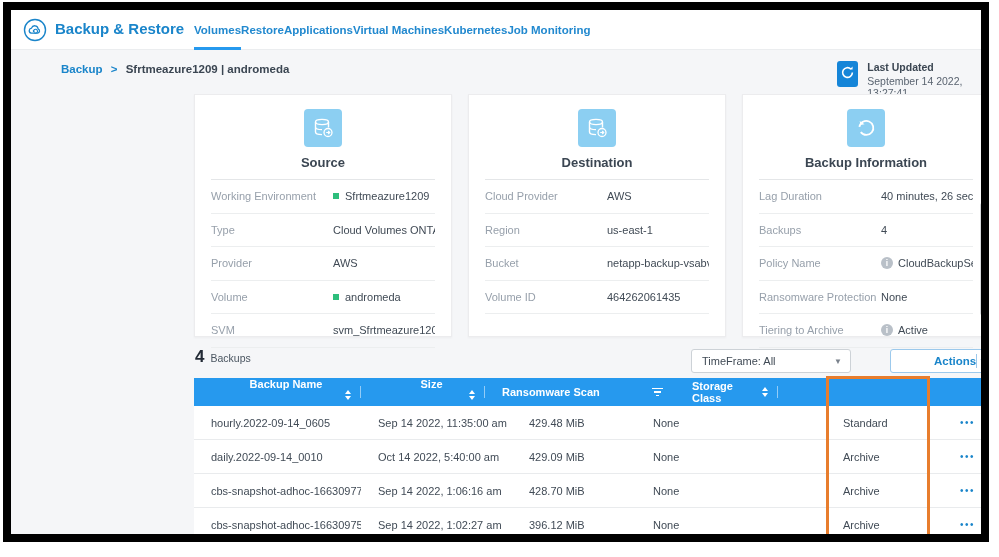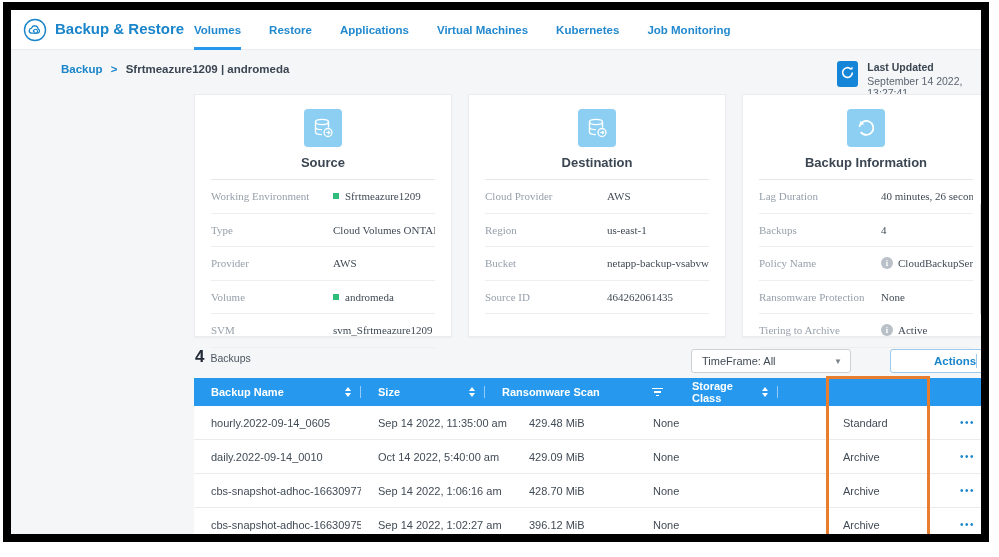--- a/index.html
+++ b/index.html
@@ -6,21 +6,21 @@
   body { background:#fff; font-family:"Liberation Sans", sans-serif; }
   .screen { position:relative; width:999px; height:557px; background:#fff; overflow:hidden; }
   .frame { position:absolute; left:3px; top:2px; width:986px; height:540px;
            border:8px solid #000000; background:#22c55e; overflow:hidden; }
 
   
   .navbar { position:absolute; left:0; top:0; width:100%; height:40px; background:#fff;
             border-bottom:1px solid #ebedef; display:flex; align-items:center; z-index:10; }
   .logo { position:absolute; left:12px; top:8px; width:24px; height:24px; }
   .app-title { position:absolute; left:44px; top:10px; font-size:15px; font-weight:600; color:#1a85ca; }
-  .tabs { position:absolute; left:183px; top:0; height:40px; display:flex; gap:28px; }
+  .tabs { position:absolute; left:183px; top:0; height:40px; display:flex; }
   .tab { height:40px; display:flex; align-items:center; font-size:11.5px; font-weight:600;
          color:#2289cf; cursor:pointer; border-bottom:3px solid transparent; padding-top:3px; }
   .tab.active { border-bottom-color:#2699ee; }
 
   
   .content { position:absolute; left:0; top:40px; right:0; bottom:0; background:#f5f6f8; }
 
   .breadcrumb { position:absolute; left:50px; top:13px; font-size:11.5px; font-weight:700; color:#3b4652; }
   .breadcrumb .crumb-root { color:#1a85ca; cursor:pointer; }
   .breadcrumb .crumb-sep { color:#1a85ca; margin:0 5px; font-weight:700; }
@@ -34,21 +34,21 @@
 
   
   .cards { position:absolute; left:183px; top:44px; display:flex; gap:16px; }
   .card { width:258px; height:243px; background:#fff; border:1px solid #ececee;
           box-shadow:0 1px 2px rgba(0,0,0,0.04); position:relative; }
   .card:last-child { width:248px; }
   .card-icon { width:38px; height:38px; margin:14px auto 0; background:#8ccff2; border-radius:4px;
                display:flex; align-items:center; justify-content:center; }
   .card-title { text-align:center; margin-top:8px; font-size:13px; font-weight:700; color:#3b4652; }
   .card-divider { border-top:1px solid #e4e6e8; margin:9px 16px 0; }
-  .card-rows { padding:0 16px;font-family:Liberation Serif, serif; }
+  .card-rows { padding:0 16px; }
   .crow { display:flex; align-items:center; height:33.5px; border-bottom:1px solid #eceeef; font-size:11px; }
   .crow-label { width:122px; flex-shrink:0; color:#97a0ab; }
   .crow-value { color:#404a55; display:flex; align-items:center; white-space:nowrap; overflow:hidden; }
   .green-dot { display:inline-block; width:6px; height:6px; background:#2dbe7c; margin-right:6px; flex-shrink:0; }
   .info-icon { display:inline-flex; width:12px; height:12px; background:#b9c0c8; color:#fff; border-radius:50%;
                font-size:8.5px; font-weight:700; align-items:center; justify-content:center;
                margin-right:5px; flex-shrink:0; font-style:normal; }
   .card-scrollbar { position:absolute; right:5px; top:108px; width:4px; height:112px; background:#d8dadd; border-radius:2px; }
 
   
@@ -76,21 +76,21 @@
   .th .hdiv { position:absolute; right:0; top:8px; height:12px; width:1px; background:rgba(255,255,255,0.5); }
   .sort { display:flex; flex-direction:column; gap:2px; margin-left:auto; margin-right:10px; }
   .sort i { width:0; height:0; border-left:3.5px solid transparent; border-right:3.5px solid transparent; }
   .sort .up { border-bottom:4px solid #fff; }
   .sort .dn { border-top:4px solid #fff; }
   .filter-icon { margin-left:auto; margin-right:12px; display:flex; flex-direction:column; gap:2px; align-items:center; }
   .filter-icon i { display:block; height:1.5px; background:#fff; }
   .filter-icon i:nth-child(1){ width:11px; } .filter-icon i:nth-child(2){ width:7px; } .filter-icon i:nth-child(3){ width:3px; }
   .trow { display:flex; height:34px; align-items:center; border-bottom:1px solid #e9ebed; background:#fff; }
   .td { padding-left:17px; font-size:11px; color:#414b56; white-space:nowrap; overflow:hidden; }
-  .c0 { width:167px; } .c1 { width:151px; } .c2 { width:124px; } .c3 { width:190px; } .c4 { width:103px; } .c5 { width:60px; }
+  .c0 { width:167px;flex-direction:column; } .c1 { width:151px; } .c2 { width:124px;flex-direction:column; } .c3 { width:190px; } .c4 { width:103px; } .c5 { width:60px; }
   .row-menu { color:#1a85ca; font-size:10px; letter-spacing:1.5px; cursor:pointer; border:none; background:none; padding-left:17px; }
 
   .highlight-box { position:absolute; left:815px; top:326px; width:104px; height:172px;
                    border:3px solid #e87d2d; z-index:5; pointer-events:none; }
 </style>
 </head>
 <body>
 
 <div class="screen">
   <div class="frame">
@@ -203,21 +203,21 @@
             </div>
             <div class="crow">
               <span class="crow-label">Region</span>
               <span class="crow-value">us-east-1</span>
             </div>
             <div class="crow">
               <span class="crow-label">Bucket</span>
               <span class="crow-value">netapp-backup-vsabvw...</span>
             </div>
             <div class="crow">
-              <span class="crow-label">Source ID</span>
+              <span class="crow-label">Volume ID</span>
               <span class="crow-value">464262061435</span>
             </div>
           </div>
         </div>
 
         <div class="card">
           <div class="card-icon">
             <svg width="22" height="22" viewBox="0 0 22 22">
               <path d="M5.5 7.2a7 7 0 1 1-1 5.3" fill="none" stroke="#fff" stroke-width="1.8" transform="rotate(-25 11 11)"></path>
               <path d="M5 3.5v4.2h4.2z" fill="#fff" transform="rotate(-12 7 5.5)"></path>

